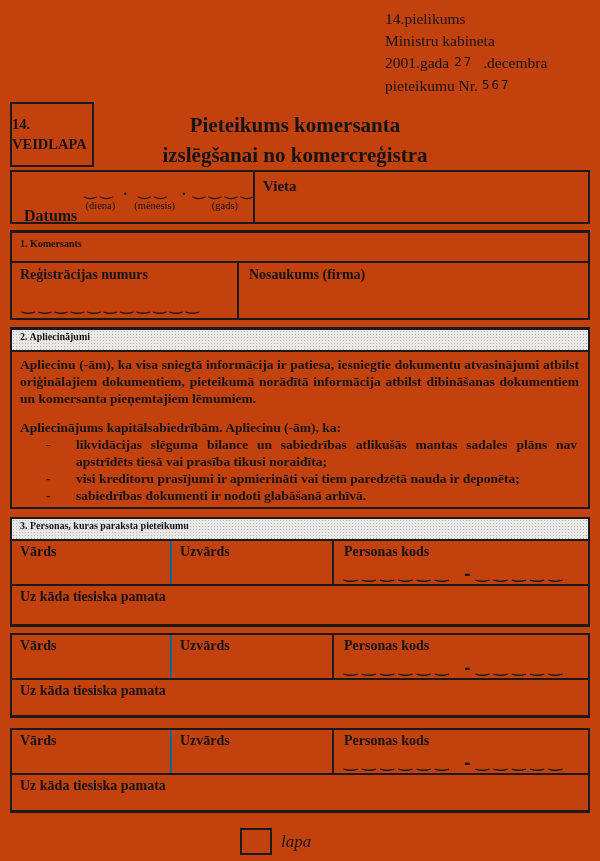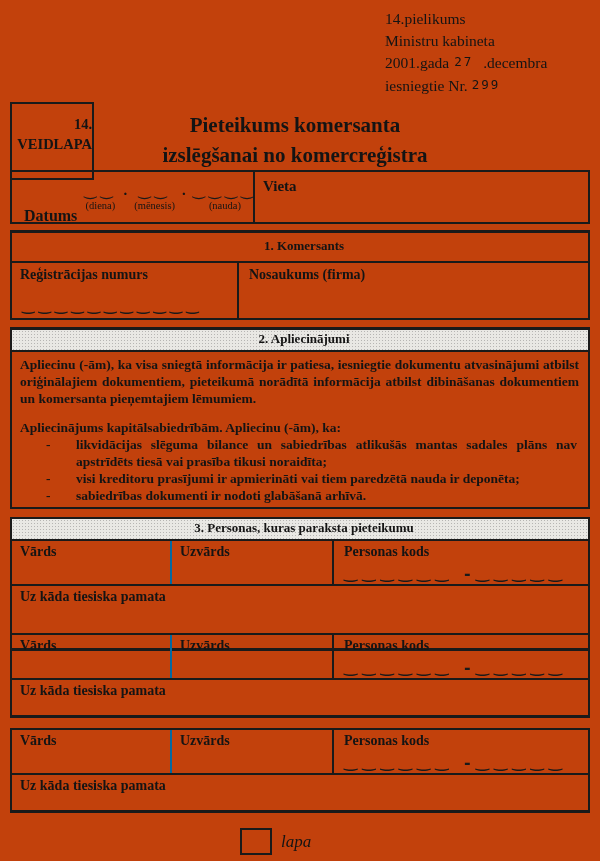--- a/index.html
+++ b/index.html
@@ -9,22 +9,22 @@
     overflow:hidden;
   }
   
   .annex{position:absolute;left:385px;top:8px;font-size:15.5px;line-height:22px;white-space:nowrap;}
   .typed{font-family:"DejaVu Sans Mono",monospace;font-size:12.5px;letter-spacing:2px;position:relative;top:-2px;}
   .typed-day{margin:0 10px 0 5px;text-align:right;}
   .typed-nr{margin-left:4px;}
 
   
   .veidlapa{
-    position:absolute;left:10px;top:102px;width:84px;height:78px;
-    border:2px solid #1a1a1a;box-sizing:border-box;text-align:right;
+    position:absolute;left:10px;top:102px;width:84px;height:65px;
+    border:2px solid #1a1a1a;box-sizing:border-box;text-align:left;
     font-weight:bold;font-size:14.5px;line-height:20px;padding-top:10px;
   }
   
   .title{
     position:absolute;left:94px;top:110px;width:402px;text-align:center;
     font-weight:bold;font-size:21px;line-height:30px;
   }
 
   
   .date-table{
@@ -41,21 +41,21 @@
   }
   .cap{font-size:10.5px;line-height:11px;margin-top:3px;}
   .dot{margin-left:7px;font-weight:bold;font-size:15px;line-height:13px;}
   .place-cell{flex:1;padding:6px 0 0 8px;font-weight:bold;font-size:15px;}
 
   
   .sec1{
     position:absolute;left:10px;top:230px;width:580px;height:90px;
     border:2px solid #1a1a1a;border-top-width:3px;box-sizing:border-box;
   }
-  .sec-title{font-weight:bold;font-size:13px;text-align:center;}
+  .sec-title{font-weight:bold;font-size:10px;}
   .sec1-header{height:30px;border-bottom:2px solid #1a1a1a;box-sizing:border-box;padding:5px 0 0 8px;}
   .sec1-cells{display:flex;height:55px;}
   .cell-reg{width:227px;border-right:2px solid #1a1a1a;box-sizing:border-box;
     position:relative;padding:4px 0 0 8px;font-weight:bold;font-size:14px;}
   .cell-reg .marks{position:absolute;left:10px;bottom:5px;}
   .cell-name{flex:1;padding:4px 0 0 10px;font-weight:bold;font-size:14px;}
 
   
   .stipple{
     background-color:#e9e8e4;
@@ -72,21 +72,21 @@
   .subhead{margin:0;}
   .list-item{display:flex;padding-left:26px;}
   .list-item .dash{width:30px;flex:none;}
   .list-item .txt{flex:1;text-align:justify;padding-right:2px;}
 
   
   .pblock{
     position:absolute;left:10px;width:580px;border:2px solid #1a1a1a;
     border-bottom-width:3px;box-sizing:border-box;
   }
-  .pb1{top:517px;height:134px;}
+  .pb1{top:517px;height:110px;}
   .pb2{top:633px;height:85px;}
   .pb3{top:728px;height:85px;}
   .p3-header{height:22px;border-bottom:2px solid #1a1a1a;box-sizing:border-box;padding:1px 0 0 8px;}
   .name-row{display:flex;height:45px;border-bottom:2px solid #1a1a1a;box-sizing:border-box;}
   .pcol{font-weight:bold;font-size:14px;box-sizing:border-box;padding:3px 0 0 8px;}
   .col-first{width:160px;border-right:2px solid #0369a1;}
   .col-last{width:162px;border-right:2px solid #1a1a1a;}
   .col-kods{flex:1;position:relative;padding-left:10px;}
   .col-kods .marks{position:absolute;left:10px;bottom:4px;font-size:16px;letter-spacing:5px;}
   .basis-row{font-weight:bold;font-size:14px;padding:3px 0 0 8px;}
@@ -98,21 +98,21 @@
 </style>
 </head>
 <body>
 
 <div class="page">
 
   <div class="annex">
     <div>14.pielikums</div>
     <div>Ministru kabineta</div>
     <div><span>2001.gada</span><span class="typed typed-day">27</span><span>.decembra</span></div>
-    <div><span>iesniegtie Nr.</span><span class="typed typed-nr">299</span></div>
+    <div><span>pieteikumu Nr.</span><span class="typed typed-nr">567</span></div>
   </div>
 
   <div class="veidlapa">
     <div>14.</div>
     <div>VEIDLAPA</div>
   </div>
 
   <div class="title">
     <div>Pieteikums komersanta</div>
     <div>izslēgšanai no komercreģistra</div>
@@ -126,21 +126,21 @@
         <span class="cap">(diena)</span>
       </span>
       <span class="dot">.</span>
       <span class="grp">
         <span class="marks">‿‿</span>
         <span class="cap">(mēnesis)</span>
       </span>
       <span class="dot">.</span>
       <span class="grp">
         <span class="marks">‿‿‿‿</span>
-        <span class="cap">(nauda)</span>
+        <span class="cap">(gads)</span>
       </span>
     </div>
     <div class="place-cell">
       <span>Vieta</span>
     </div>
   </div>
 
   <div class="sec1">
     <div class="sec1-header sec-title">1. Komersants</div>
     <div class="sec1-cells">

